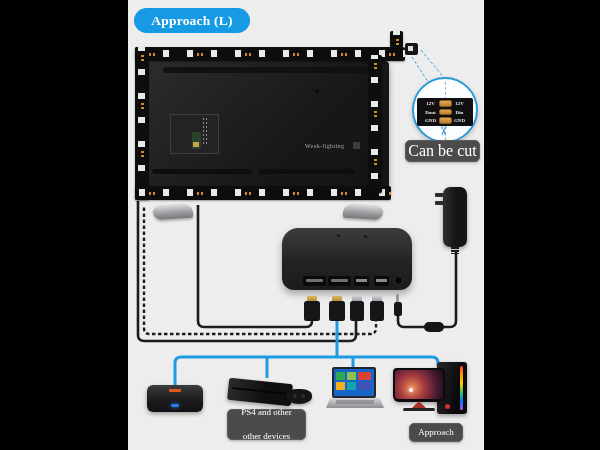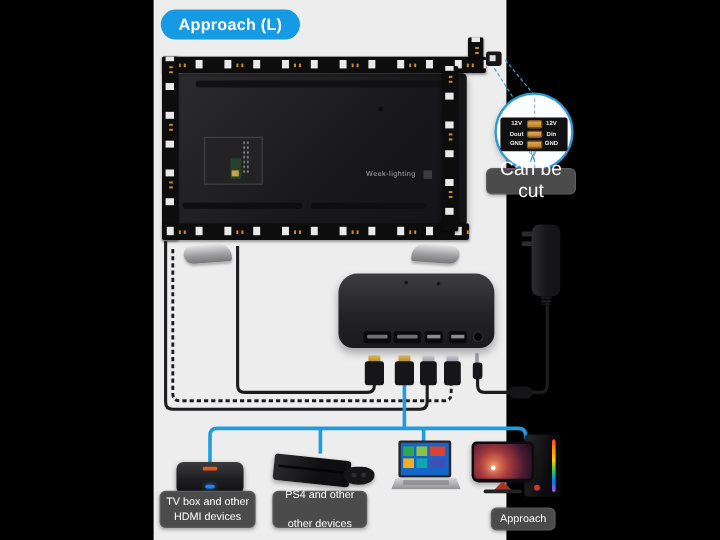--- a/index.html
+++ b/index.html
@@ -1,18 +1,18 @@
 <!DOCTYPE html>
 <html><head>
 <meta charset="utf-8">
 <style>
   html,body{margin:0;padding:0;background:#000;}
   .stage{position:relative;width:600px;height:450px;background:#000;overflow:hidden;
          font-family:"Liberation Sans",sans-serif;}
-  .content{position:absolute;left:128px;top:0;width:294px;height:450px;background:#ededed;}
+  .content{position:absolute;left:128px;top:0;width:356px;height:450px;background:#ededed;font-family:Liberation Serif, serif;}
 
   
   .badge{position:absolute;left:6px;top:8px;width:116px;height:25px;background:#179ae4;
          border-radius:13px;color:#fff;font-size:13.5px;font-weight:bold;
          display:flex;align-items:center;justify-content:center;letter-spacing:.2px;}
 
   
   .cables{position:absolute;left:0;top:0;width:352px;height:450px;}
 
   
@@ -253,24 +253,20 @@
         <div class="logo"></div>
       </div>
       <div class="monitor">
         <div class="screenart"></div>
         <div class="spark"></div>
       </div>
       <div class="stand"></div>
       <div class="standbar"></div>
     </div>
 
-    <div class="pill pill-dev" style="left:5px;top:409px;width:78px;height:29px;">
-      <span>TV box and other</span>
-      <span>HDMI devices</span>
-    </div>
     <div class="pill pill-dev" style="left:99px;top:409px;width:77px;height:29px;gap:13px;">
       <span>PS4 and other</span>
       <span>other devices</span>
     </div>
     <div class="pill pill-dev" style="left:281px;top:423px;width:52px;height:17px;">
       <span>Approach</span>
     </div>
 
   </div>
 </div>

